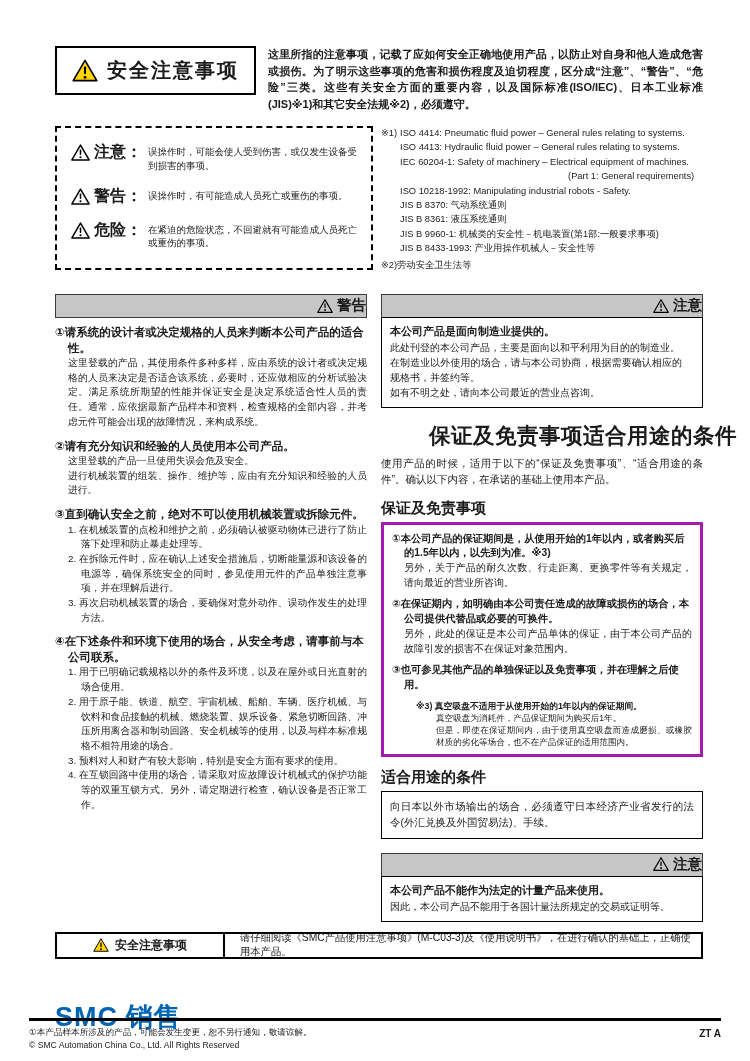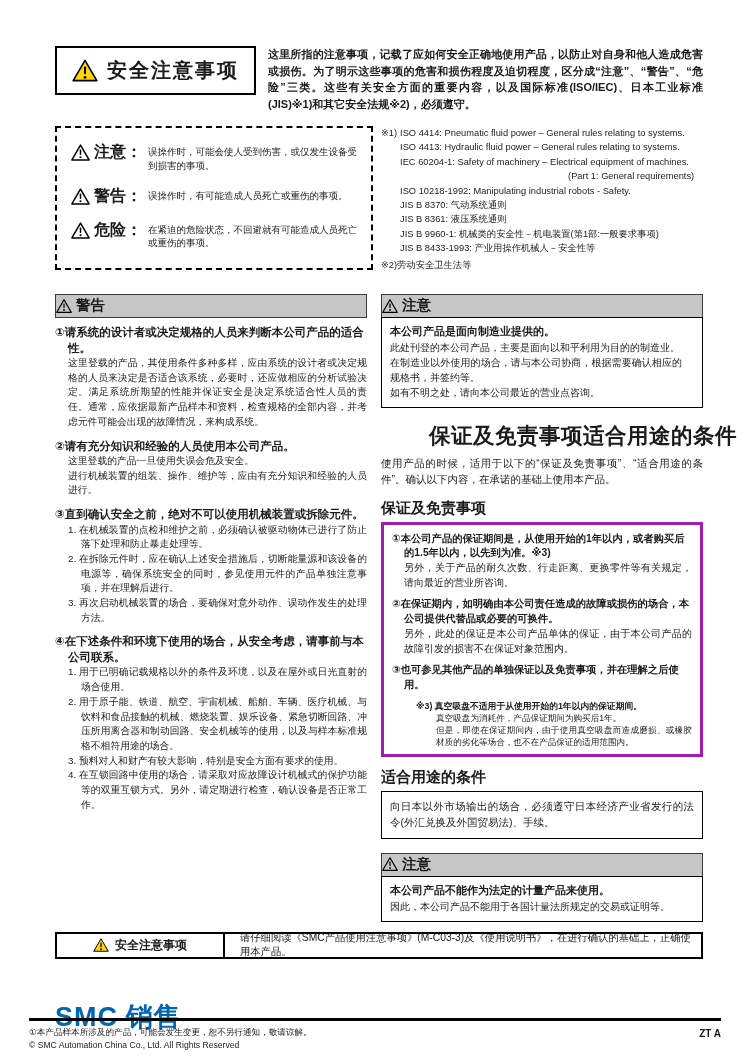--- a/index.html
+++ b/index.html
@@ -34,21 +34,21 @@
   .std-note2 { margin-top:2px; }
 
   
   .main { display:flex; gap:14px; margin-top:22px; align-items:flex-start; }
   .col-left  { width:312px; flex:none; }
   .col-right { width:322px; flex:none; }
 
   .sec-header {
     background:#c6c6c6; border:1px solid #3a3a3a; text-align:center;
     font-weight:bold; font-size:14.5px; padding:1px 0 2px 0;
-    display:flex; justify-content:flex-start; align-items:center; gap:4px;
+    display:flex; justify-content:flex-end; align-items:center; gap:4px;
   }
   .tri { display:inline-block; vertical-align:-2px; }
 
   .warn-content { padding-top:7px; }
   .w-item { margin-bottom:9px; }
   .w-title { font-size:11.5px; font-weight:bold; line-height:1.35; padding-left:13px; text-indent:-13px; }
   .w-body  { font-size:9.8px; line-height:1.5; padding-left:13px; text-align:justify; }
   .w-sub   { font-size:9.8px; line-height:1.5; padding-left:26px; text-indent:-13px; text-align:justify; }
 
   .boxed { border:1px solid #000; padding:6px 20px 7px 8px; margin-top:-1px; }

